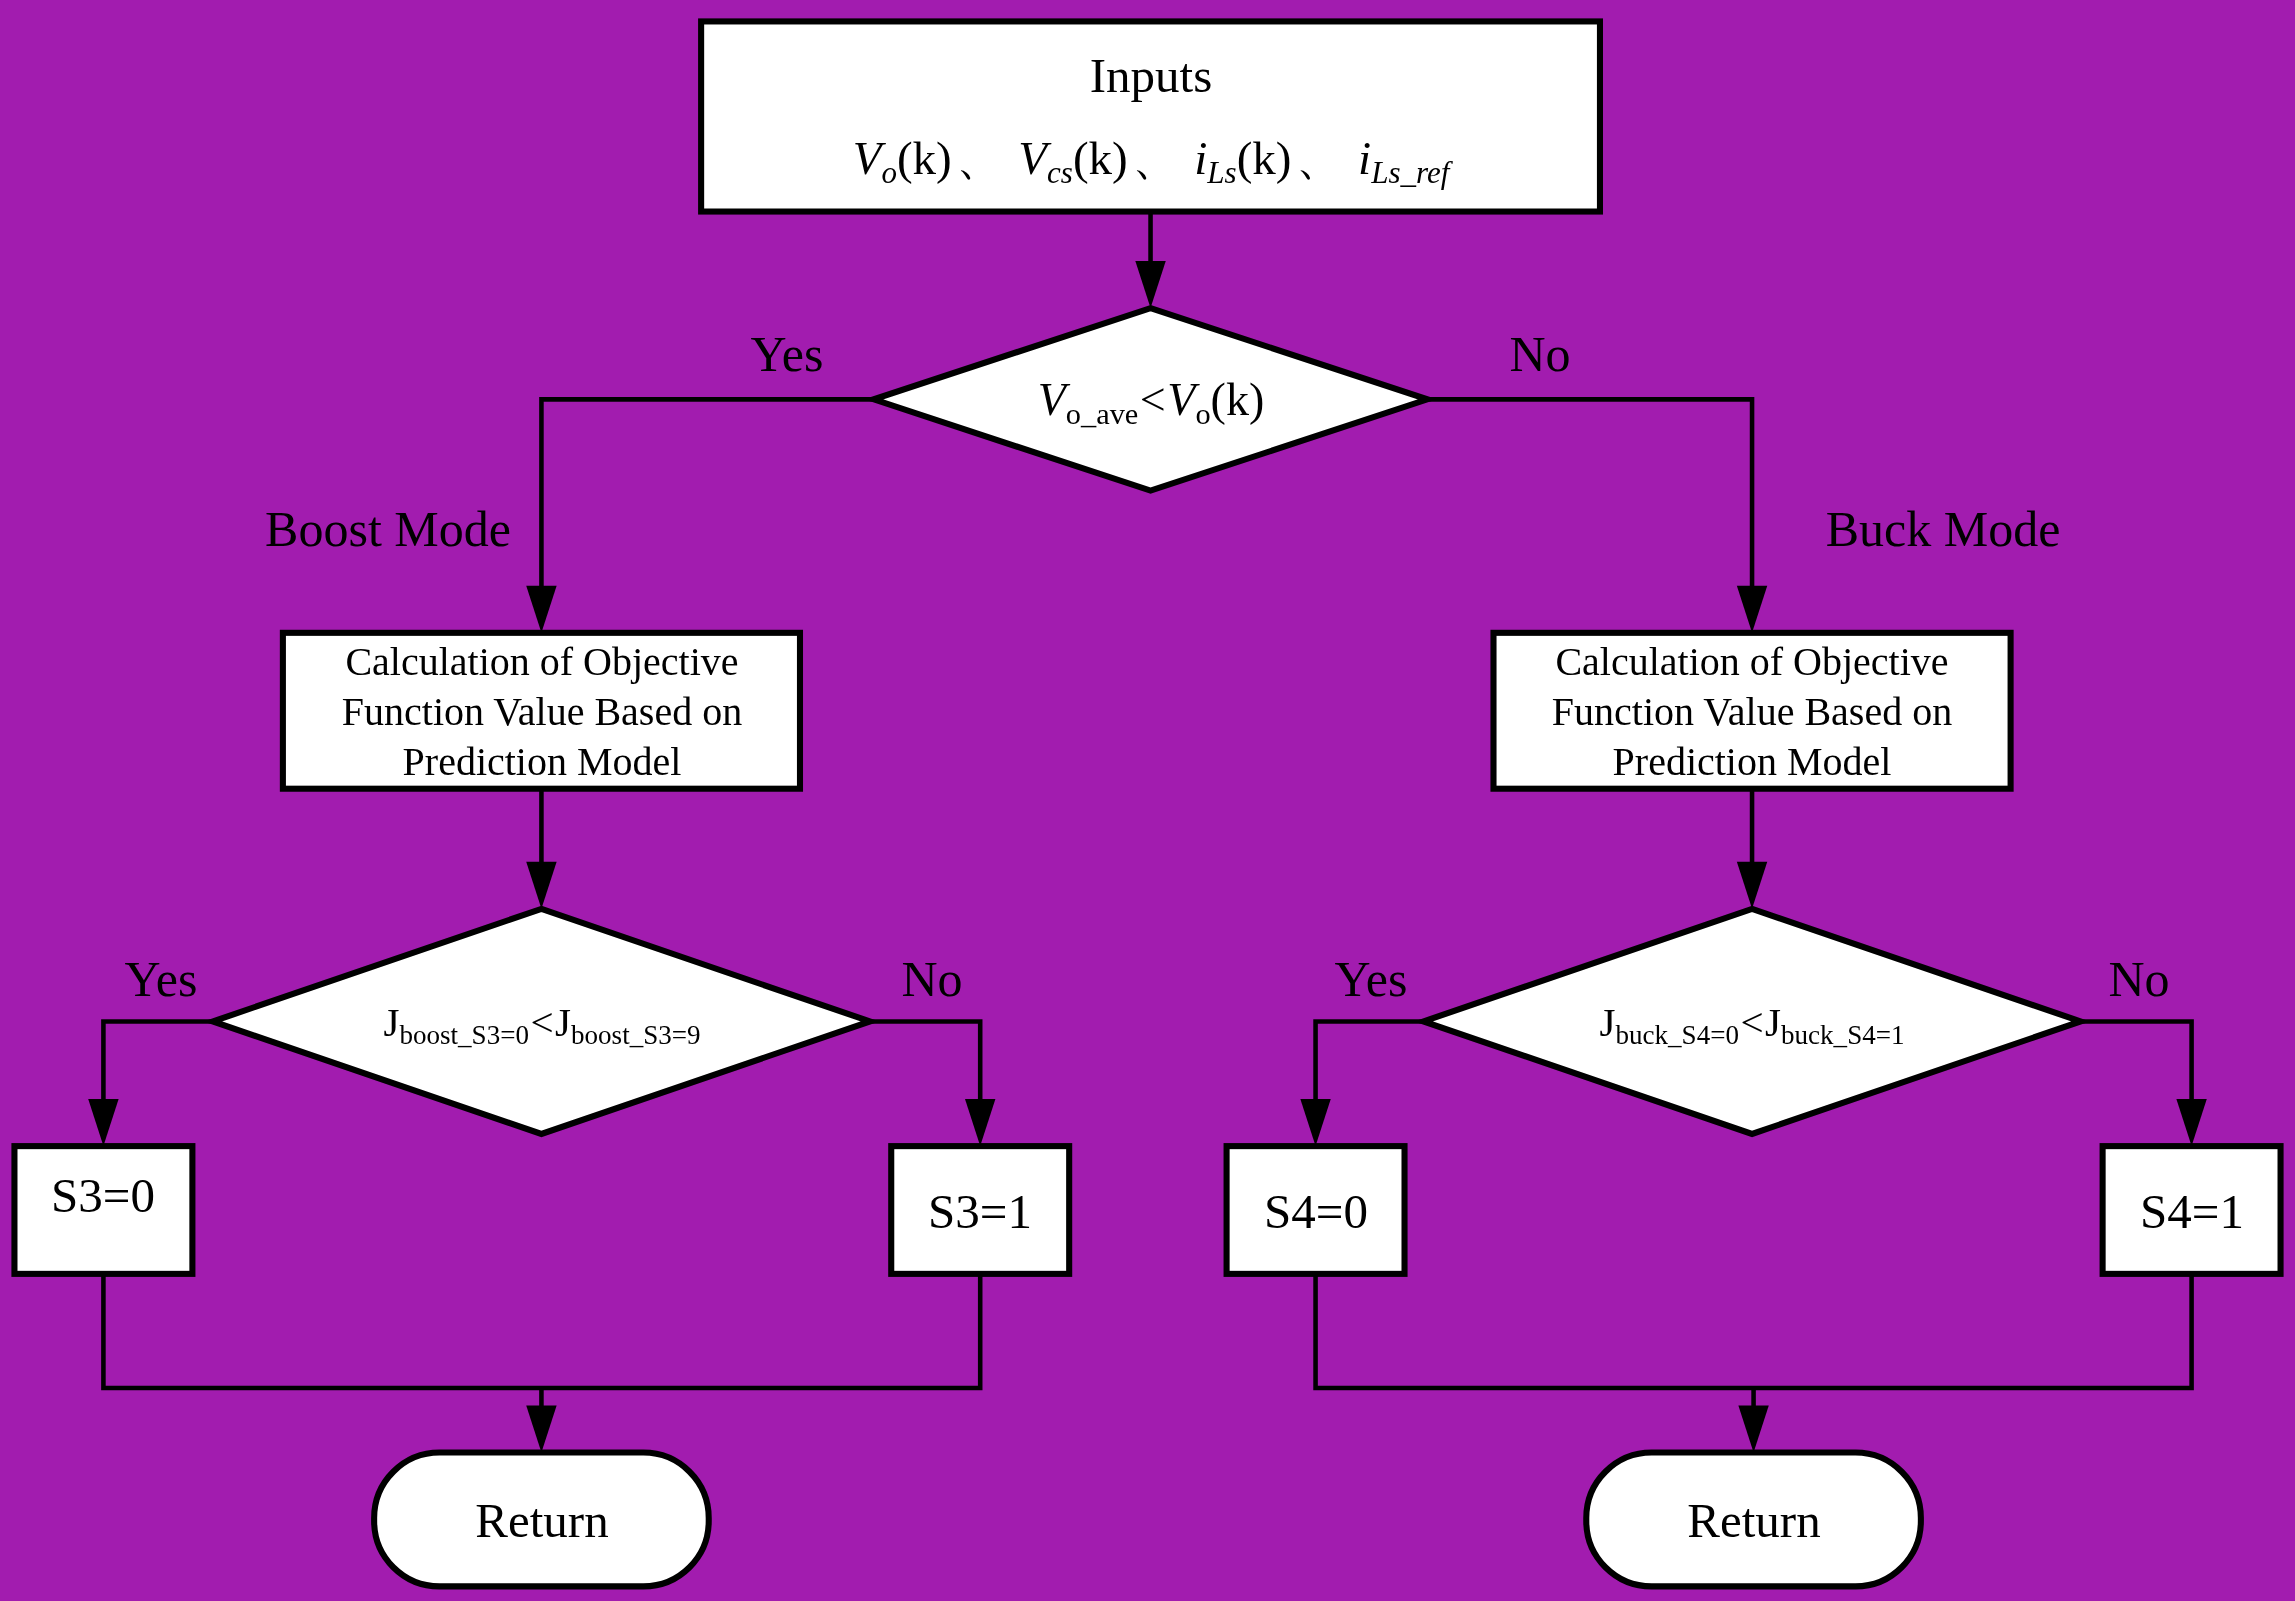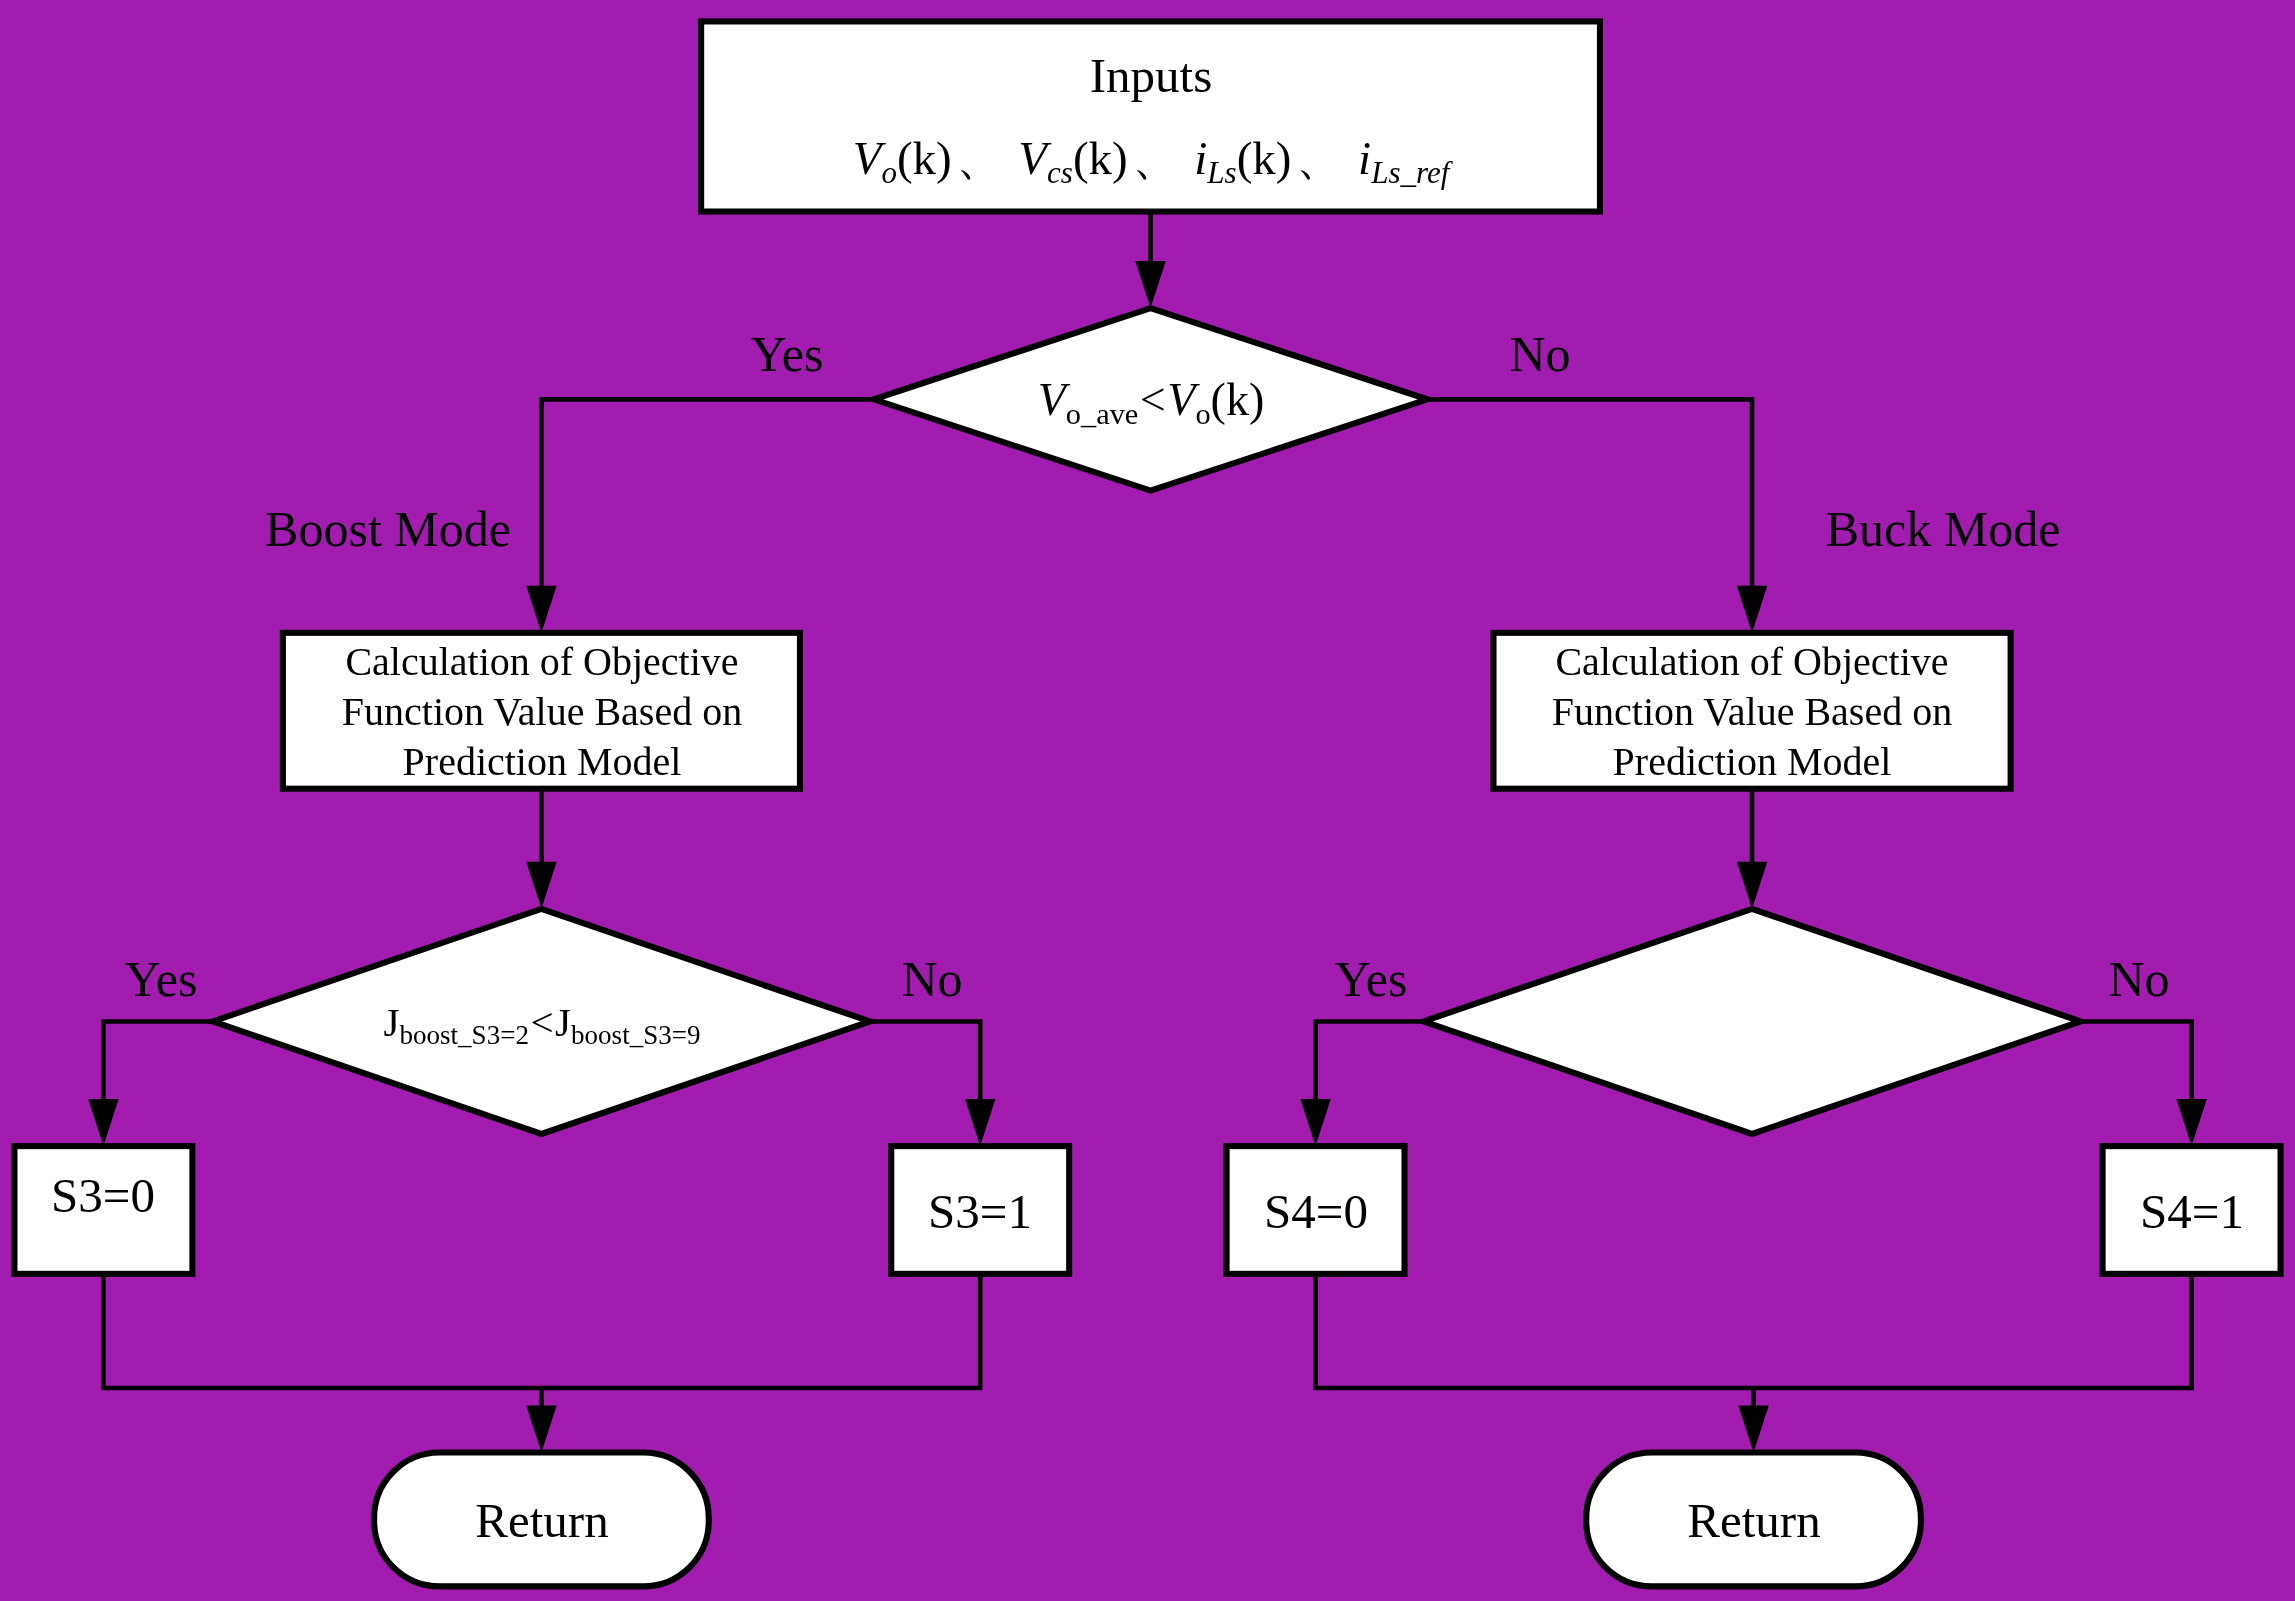--- a/index.html
+++ b/index.html
@@ -90,22 +90,23 @@
     <div>Calculation of Objective</div>
     <div>Function Value Based on</div>
     <div>Prediction Model</div>
   </div>
   <div class="label t-calc" style="left:1752px;top:712px;">
     <div>Calculation of Objective</div>
     <div>Function Value Based on</div>
     <div>Prediction Model</div>
   </div>
 
-  <div class="label t-cond-side" style="left:542px;top:1025px;"><span>J</span><span class="sub">boost_S3=2</span><span class="op">&lt;</span><span>J</span><span class="sub">boost_S3=9</span></div>
+  <div class="label t-cond-side" style="left:542px;top:1025px;"><span>J</span><span class="sub">boost_S3=0</span><span class="op">&lt;</span><span>J</span><span class="sub">boost_S3=9</span></div>
 
+  <div class="label t-cond-side" style="left:1752px;top:1025px;"><span>J</span><span class="sub">buck_S4=0</span><span class="op">&lt;</span><span>J</span><span class="sub">buck_S4=1</span></div>
 
   <div class="label t-edge" style="left:161px;top:980px;">Yes</div>
   <div class="label t-edge" style="left:932px;top:980px;">No</div>
   <div class="label t-edge" style="left:1371px;top:980px;">Yes</div>
   <div class="label t-edge" style="left:2139px;top:980px;">No</div>
 
   <div class="label t-sbox" style="left:103px;top:1196px;">S3=0</div>
   <div class="label t-sbox" style="left:980px;top:1212px;">S3=1</div>
   <div class="label t-sbox" style="left:1316px;top:1212px;">S4=0</div>
   <div class="label t-sbox" style="left:2192px;top:1212px;">S4=1</div>

